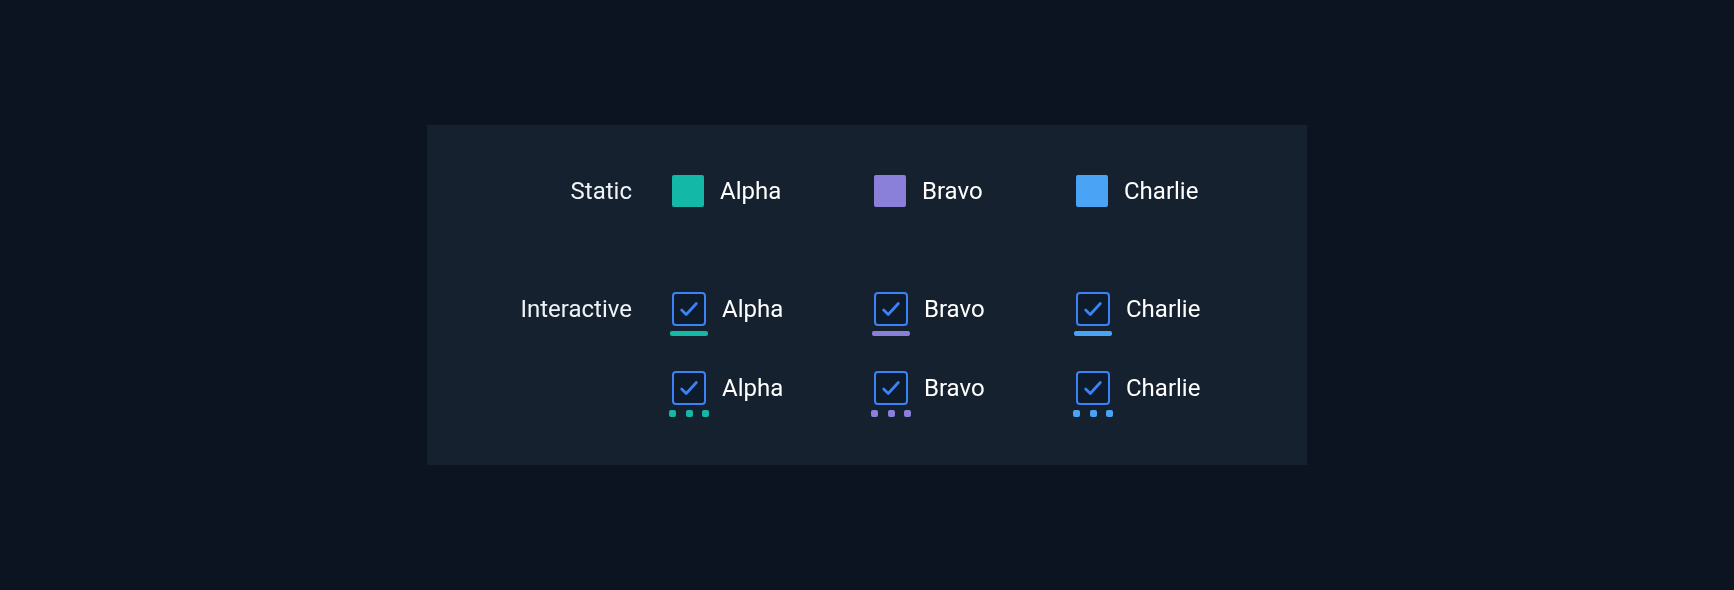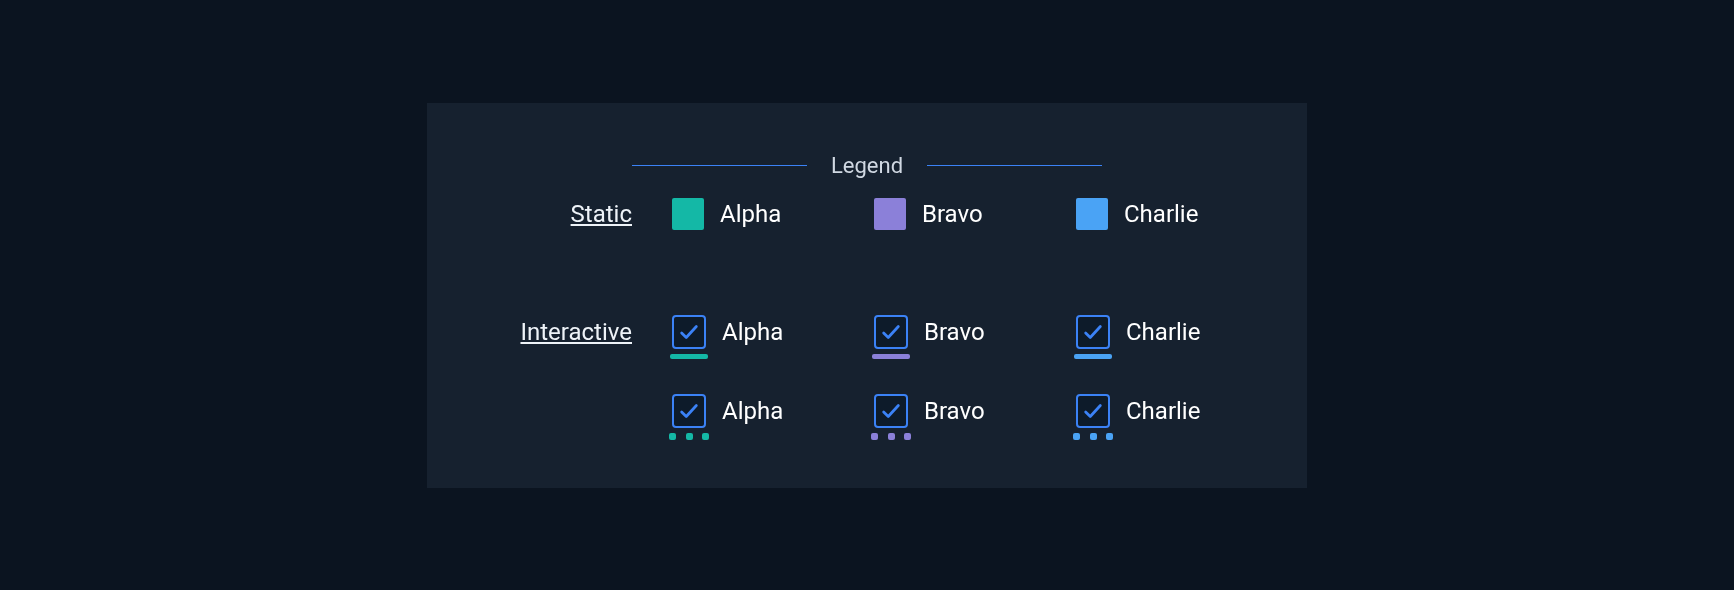--- a/index.html
+++ b/index.html
@@ -39,21 +39,20 @@
     display: flex;
     align-items: center;
     gap: 40px;
   }
   .row-label {
     width: 145px;
     text-align: right;
     font-size: 24px;
     color: #eef3f8;
     font-weight: 400;
-    text-decoration: underline;
   }
   .items {
     display: flex;
     gap: 52px;
   }
   .item {
     display: flex;
     align-items: center;
     gap: 16px;
     min-width: 150px;
@@ -113,25 +112,20 @@
     width: 7px;
     height: 7px;
     border-radius: 2px;
   }
 </style>
 </head>
 <body>
 
 <div class="panel">
 
-  <div class="header">
-    <div class="header-line"></div>
-    <div class="header-title">Legend</div>
-    <div class="header-line"></div>
-  </div>
 
   <div class="row">
     <div class="row-label">Static</div>
     <div class="items">
       <div class="item">
         <div class="swatch" style="background:#14b8a6"></div>
         <span class="item-label">Alpha</span>
       </div>
       <div class="item">
         <div class="swatch" style="background:#8b80d9"></div>

